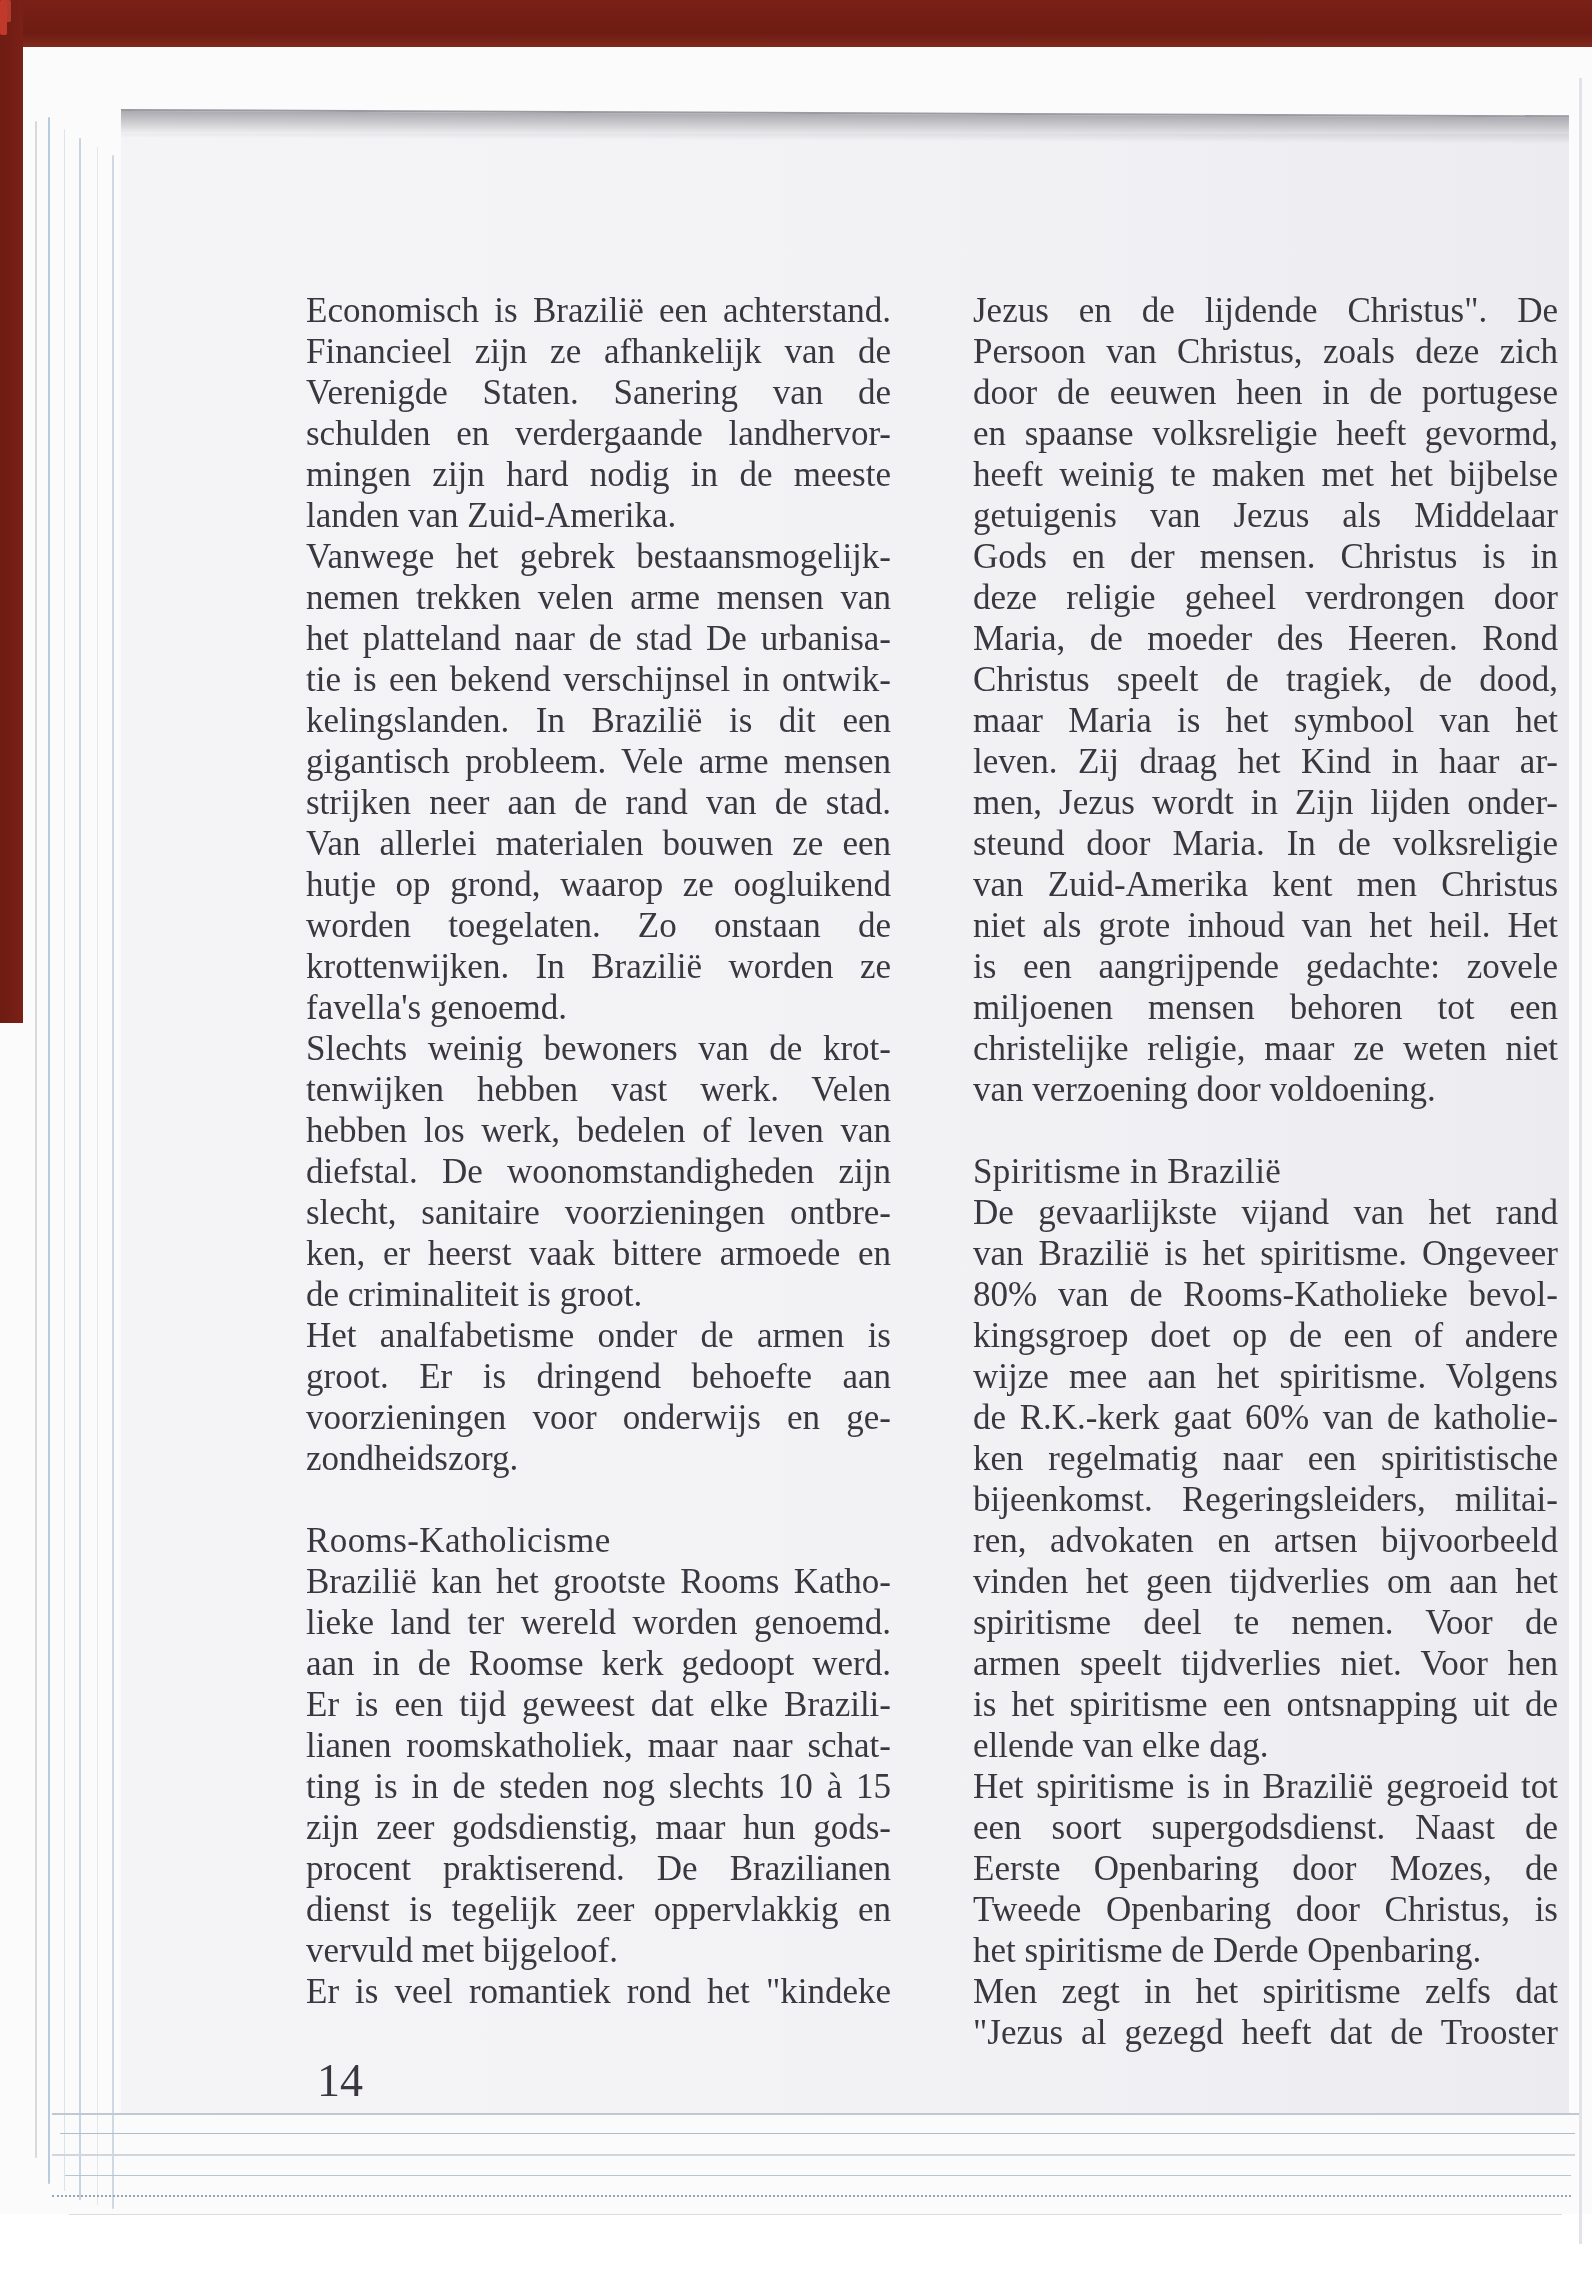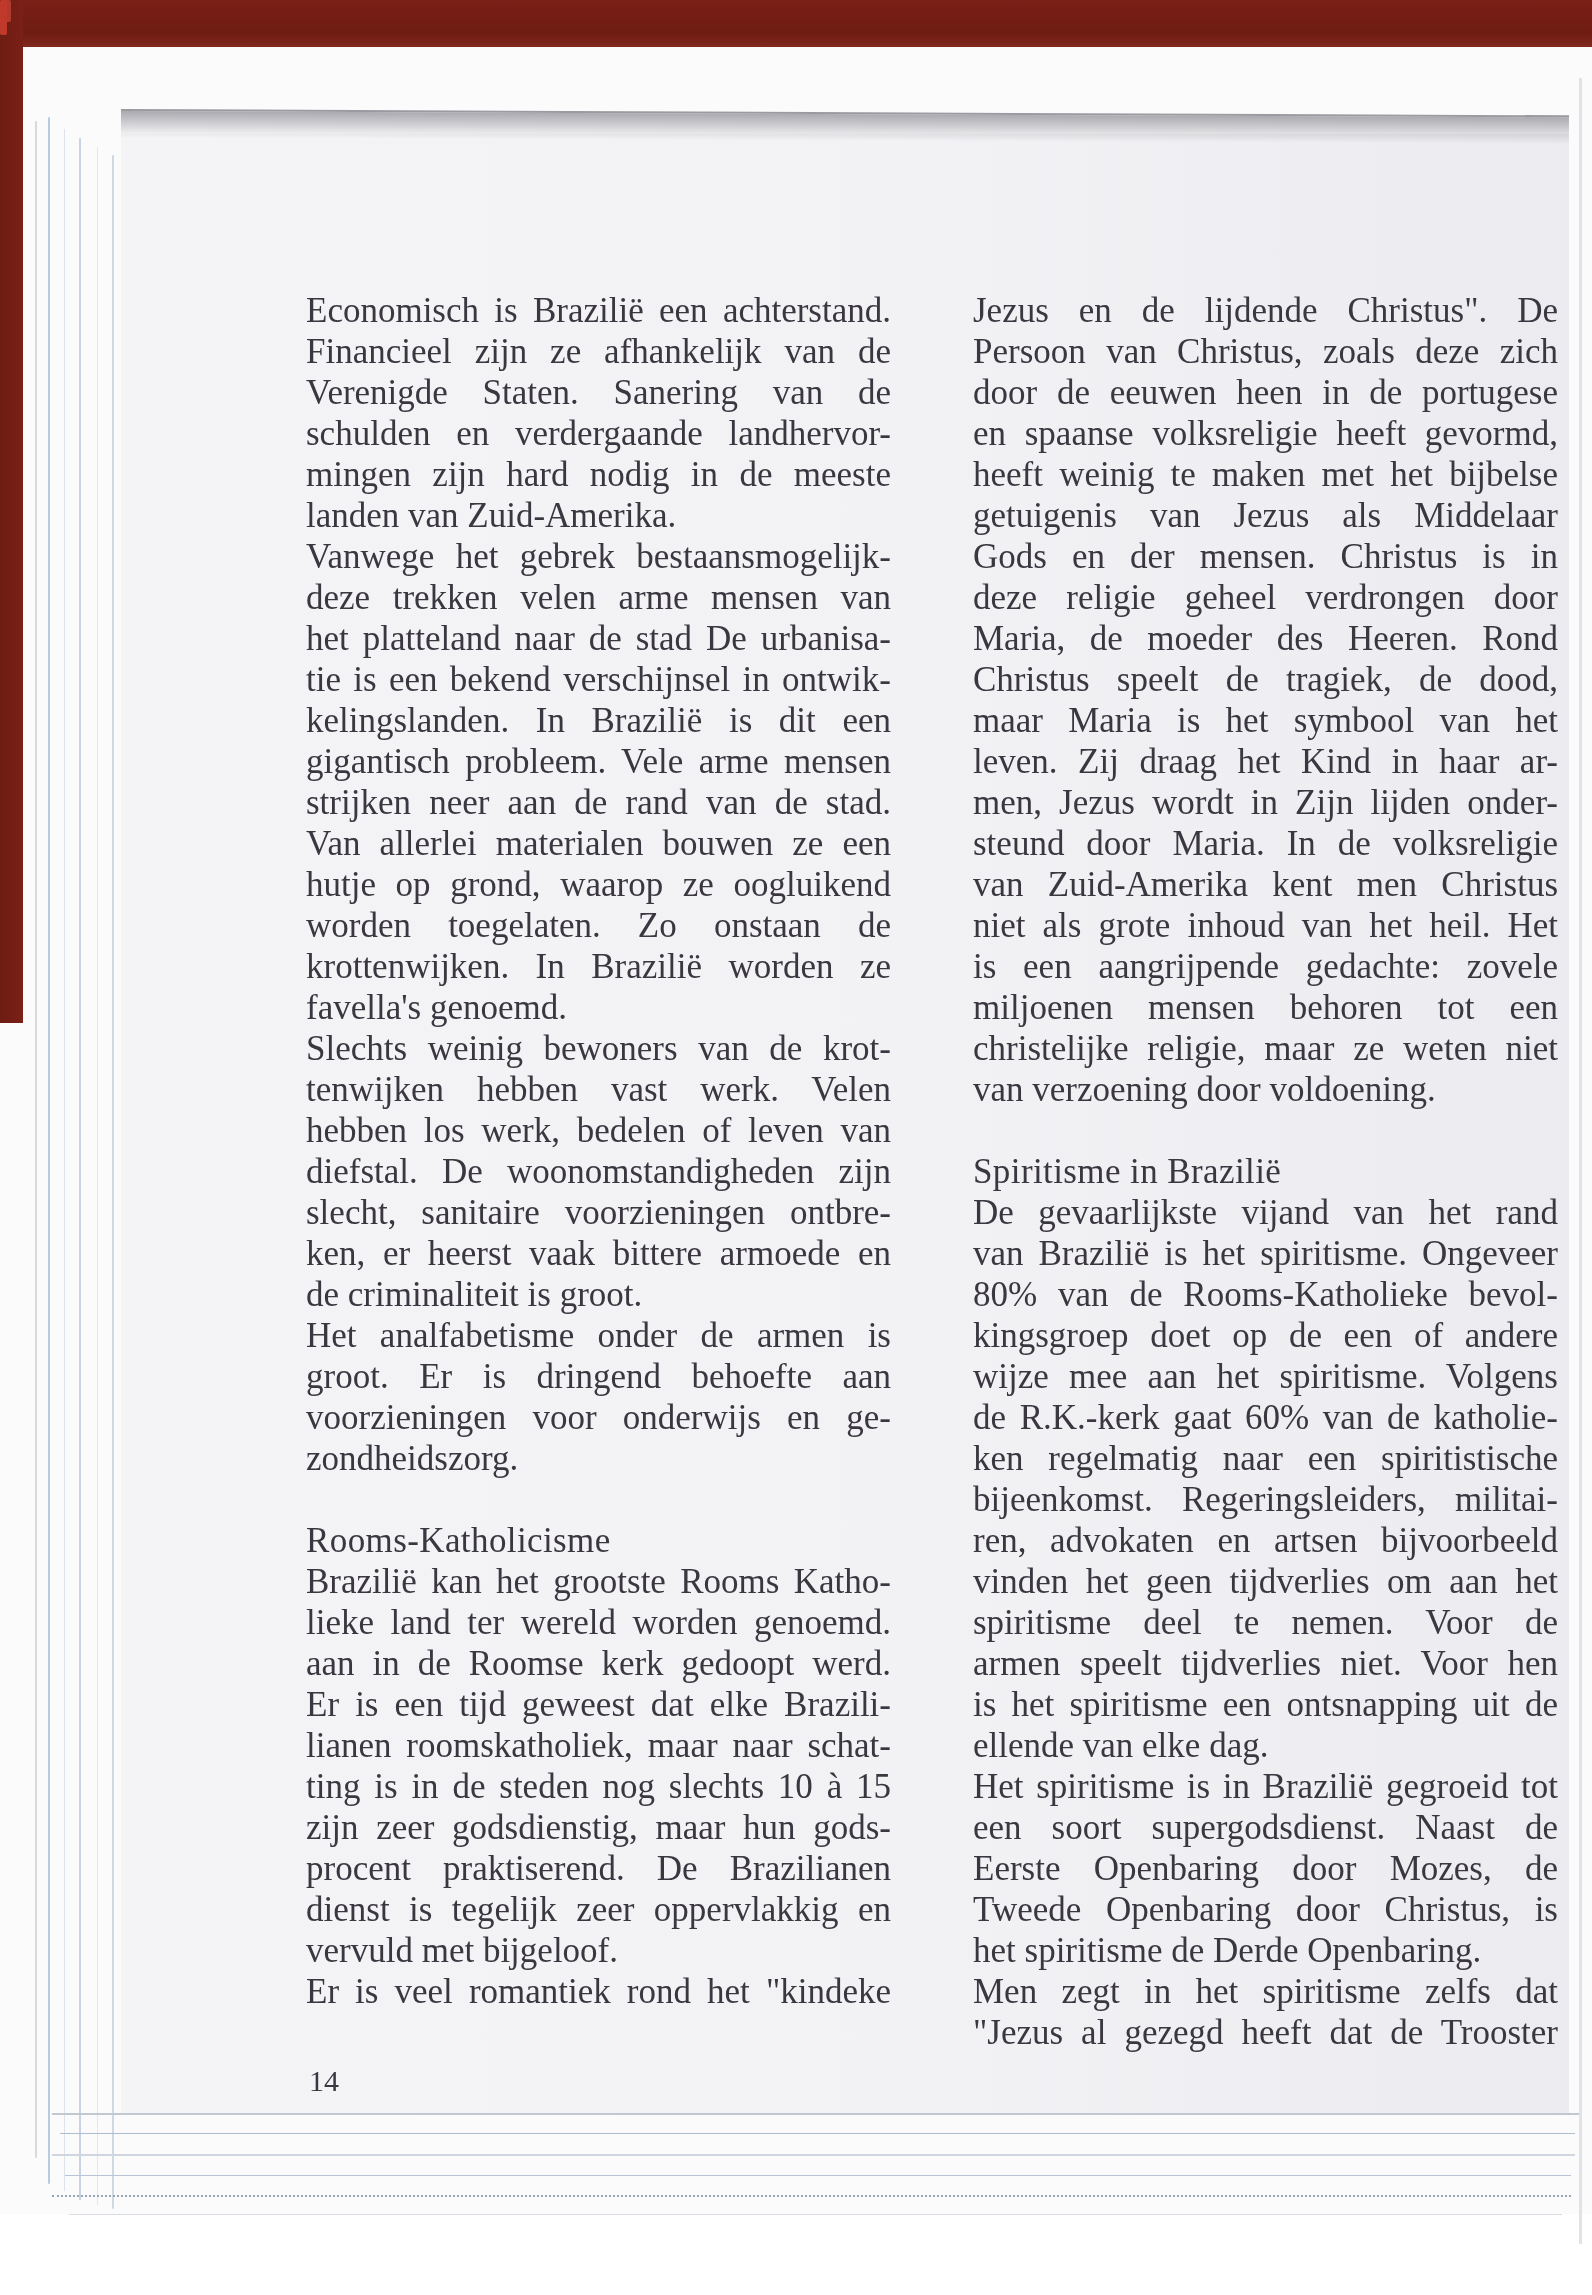--- a/index.html
+++ b/index.html
@@ -51,22 +51,22 @@
   
   .col{position:absolute;top:290px;width:585px;color:var(--ink,#3a3740);
     font-size:35px;line-height:41px;}
   .col-left{left:306px;}
   .col-right{left:973px;}
   .line{text-align:justify;text-align-last:justify;white-space:normal;height:41px;overflow:visible;}
   .line.para-end{text-align-last:left;}
   .line.heading{font-weight:400;text-align-last:left;letter-spacing:0.4px;}
   .line.blank{text-align-last:left;}
 
-  .page-number{position:absolute;left:309px;top:2061px;
-    color:var(--ink,#3a3740);font-size:30px;line-height:40px;}
+  .page-number{position:absolute;left:317px;top:2061px;
+    color:var(--ink,#3a3740);font-size:46px;line-height:40px;}
 </style>
 </head>
 <body>
 
 <div class="canvas">
 
   <div class="band-top"></div>
   <div class="band-left"></div>
 
   <div class="edge-v ev1"></div>
@@ -88,21 +88,21 @@
   <div class="edge-h eh6"></div>
 
   <div class="col col-left">
       <div class="line justify">Economisch is Brazilië een achterstand.</div>
       <div class="line justify">Financieel zijn ze afhankelijk van de</div>
       <div class="line justify">Verenigde Staten.  Sanering van de</div>
       <div class="line justify">schulden en verdergaande landhervor-</div>
       <div class="line justify">mingen zijn hard nodig in de meeste</div>
       <div class="line para-end">landen van Zuid-Amerika.</div>
       <div class="line justify">Vanwege het gebrek bestaansmogelijk-</div>
-      <div class="line justify">deze trekken velen arme mensen van</div>
+      <div class="line justify">nemen trekken velen arme mensen van</div>
       <div class="line justify">het platteland naar de stad De urbanisa-</div>
       <div class="line justify">tie is een bekend verschijnsel in ontwik-</div>
       <div class="line justify">kelingslanden. In Brazilië is dit een</div>
       <div class="line justify">gigantisch probleem. Vele arme mensen</div>
       <div class="line justify">strijken neer aan de rand van de stad.</div>
       <div class="line justify">Van allerlei materialen bouwen ze een</div>
       <div class="line justify">hutje op grond, waarop ze oogluikend</div>
       <div class="line justify">worden toegelaten. Zo onstaan de</div>
       <div class="line justify">krottenwijken. In Brazilië worden ze</div>
       <div class="line para-end">favella's genoemd.</div>

